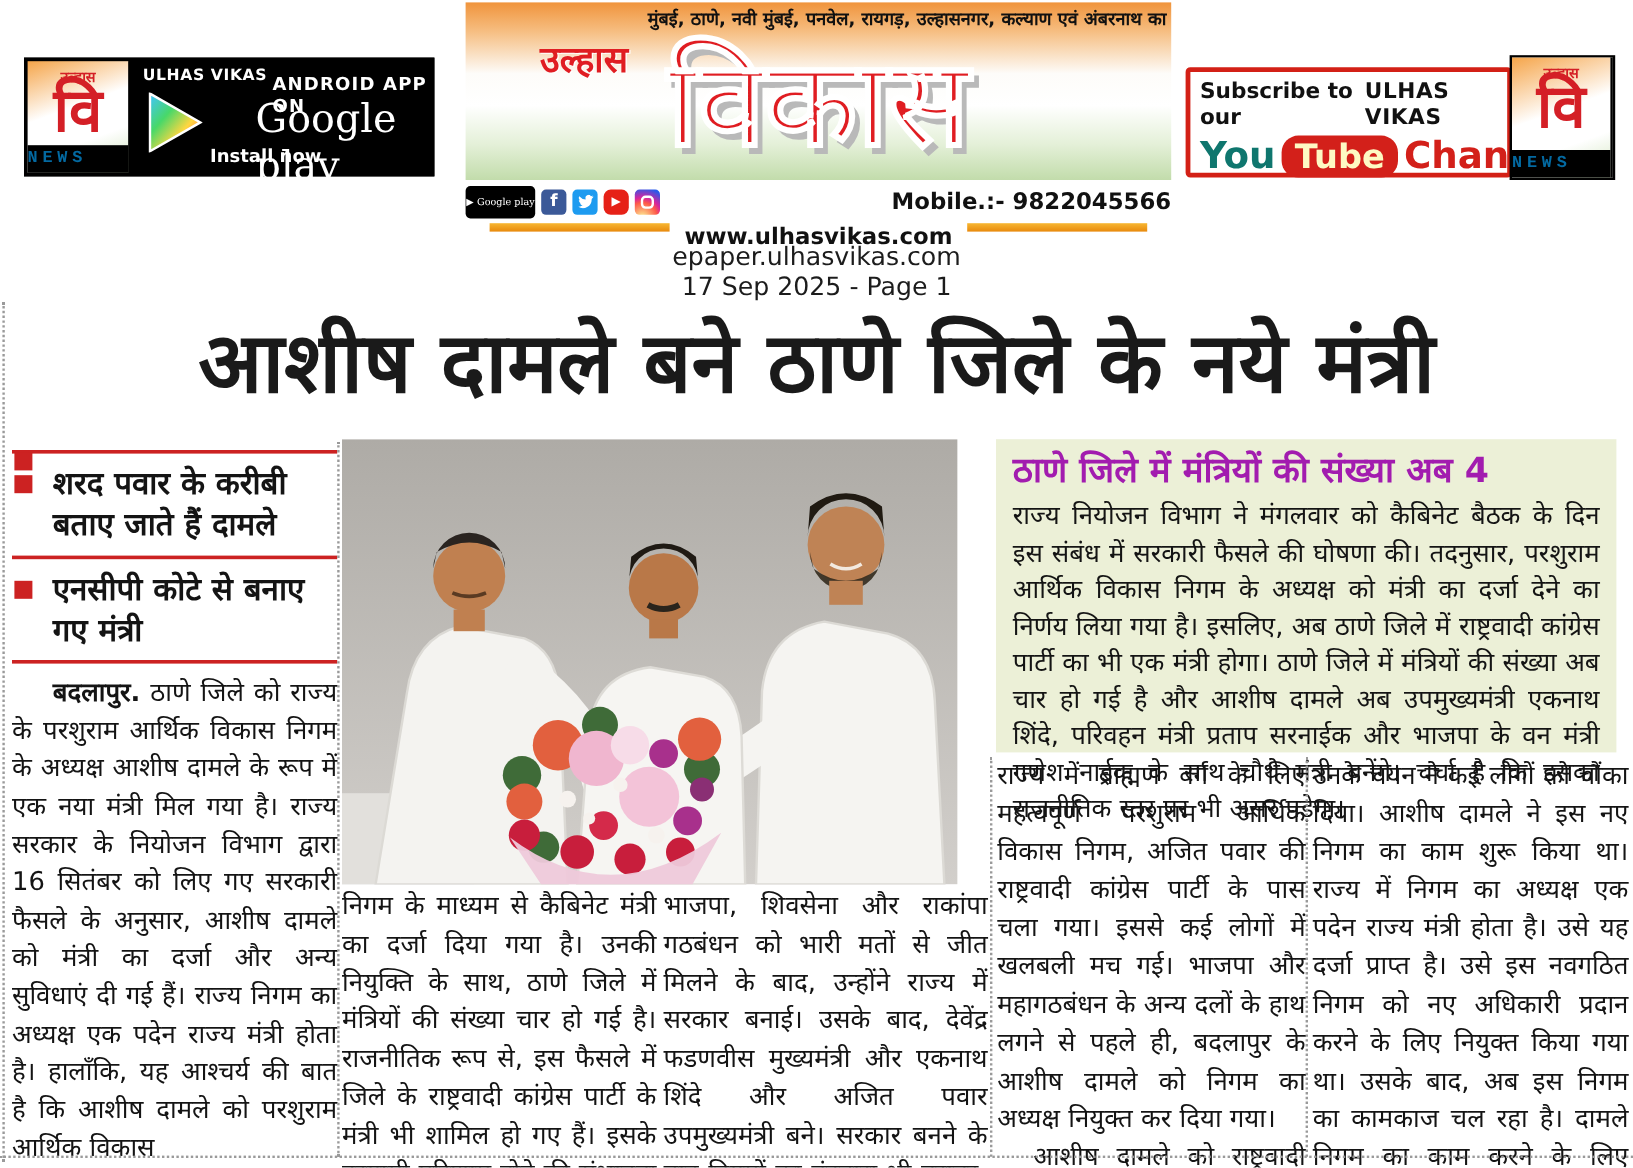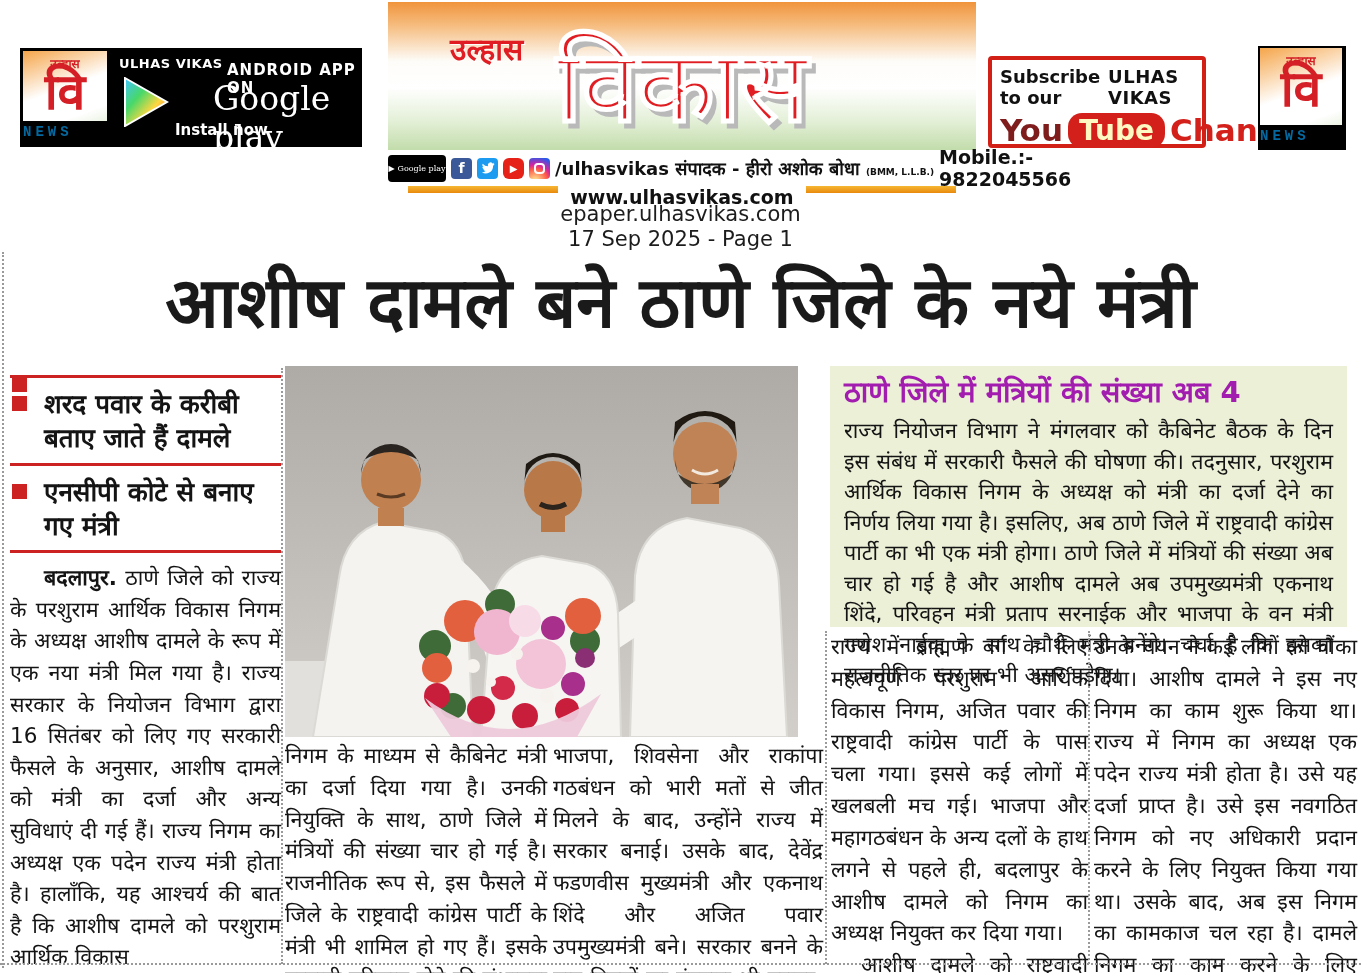--- a/index.html
+++ b/index.html
@@ -35,26 +35,26 @@
   .ig { background:radial-gradient(circle at 30% 110%, #fdf497 0%, #fd5949 45%, #d6249f 60%, #285AEB 90%); }
   .ig .cam { width:11px; height:11px; border:2px solid #fff; border-radius:4px; }
   .handle-line { font-size:18px; font-weight:800; color:#111; white-space:nowrap; }
   .handle-suffix { font-size:9px; font-weight:700; }
   .mobile { margin-left:auto; font-size:19px; font-weight:800; color:#111; }
   .mast-row3 { left:388px; top:186px; width:588px; display:flex; justify-content:center; gap:12px; }
   .gold-bar { width:150px; height:7px; background:linear-gradient(180deg,#f7b733,#e8890c); }
   .website { font-size:19px; font-weight:800; color:#111; }
 
   
-  .subscribe { left:988px; top:56px; width:218px; height:92px; background:#fff; border:4px solid #d32016; border-radius:4px; padding:6px 8px; }
+  .subscribe { left:988px; top:56px; width:272px; height:92px; background:#fff; border:4px solid #d32016; border-radius:4px; padding:6px 8px; }
   .sub-l1 { display:flex; align-items:baseline; gap:6px; }
   .sub-prefix { font-size:18px; font-weight:800; color:#111; }
   .sub-brand { font-size:18px; font-weight:900; letter-spacing:.5px; color:#111; }
   .sub-l2 { display:flex; align-items:center; gap:5px; margin-top:4px; }
-  .yt-you { font-size:31px; font-weight:900; color:#7f1d1d; }
+  .yt-you { font-size:31px; font-weight:900; color:#0f766e; }
   .yt-tube { background:#d3201a; color:#fef9c3; font-size:28px; font-weight:900; padding:1px 11px; border-radius:14px; }
   .yt-channel { font-size:31px; font-weight:900; color:#d3201a; }
   .vi-logo-right { left:1258px; top:46px; width:88px; height:104px; border:2px solid #000; }
   .vi-logo-right .vi-logo2 { position:relative; width:100%; height:100%; background:linear-gradient(160deg,#f5a54a 0%,#ffffff 45%,#ffffff 70%,#cfe3bb 100%); }
 
   
   .pginfo1 { left:0; top:202px; width:1361px; text-align:center; font-size:21px; color:#1c1c1c; }
   .pginfo2 { left:0; top:227px; width:1361px; text-align:center; font-size:21px; color:#1c1c1c; }
 
   
@@ -114,20 +114,21 @@
             <stop offset="1" stop-color="#ff3d57"></stop>
         </linearGradient>
       </defs>
       <polygon points="2,1 44,25 2,49" fill="url(#gp)" stroke="#fff" stroke-width="2"></polygon>
     </svg>
     <div class="t4">Install now</div>
   </div>
 </div>
 
 <div class="abs masthead">
+  <div class="region">मुंबई, ठाणे, नवी मुंबई, पनवेल, रायगड़, उल्हासनगर, कल्याण एवं अंबरनाथ का</div>
   <div class="logo-ulhas">उल्हास</div>
   <div class="logo-vikas">विकास</div>
 </div>
 
 <div class="abs mast-row2">
   <div class="play-badge">
     <span>▶</span>
     <span>Google play</span>
   </div>
   <div class="sicon fb">
@@ -137,25 +138,20 @@
     <svg width="14" height="12" viewBox="0 0 16 13">
         <path fill="#fff" d="M15.5 1.7c-.5.3-1.1.5-1.7.6A2.9 2.9 0 0 0 15 .6c-.6.3-1.2.6-1.9.7A2.9 2.9 0 0 0 8 3.9c0 .2 0 .5.1.7A8.3 8.3 0 0 1 2 1.5a2.9 2.9 0 0 0 .9 3.9c-.5 0-.9-.1-1.3-.4v.1c0 1.4 1 2.6 2.3 2.9-.4.1-.8.1-1.3 0 .4 1.2 1.5 2 2.7 2A5.9 5.9 0 0 1 1 11.4 8.3 8.3 0 0 0 13.8 4.4v-.4c.6-.4 1.2-1 1.7-2.3z"></path>
       </svg>
   </div>
   <div class="sicon yt">
       <span>▶</span>
     </div>
   <div class="sicon ig">
       <div class="cam"></div>
     </div>
-  <div class="handle-line">
-    <span>/ulhasvikas</span>
-    <span>संपादक - हीरो अशोक बोधा</span>
-    <span class="handle-suffix">(BMM, L.L.B.)</span>
-  </div>
   <div class="mobile">Mobile.:- 9822045566</div>
 </div>
 
 <div class="abs mast-row3">
   <div class="gold-bar"></div>
   <div class="website">www.ulhasvikas.com</div>
   <div class="gold-bar"></div>
 </div>
 
 <div class="abs subscribe">

